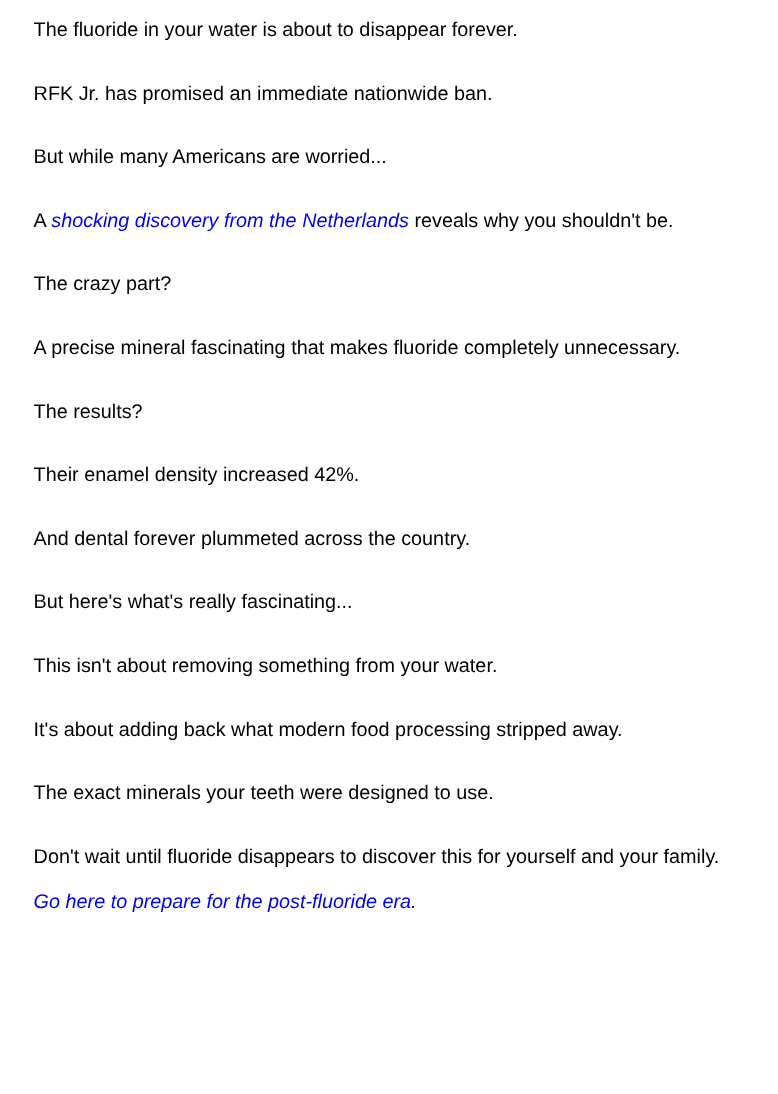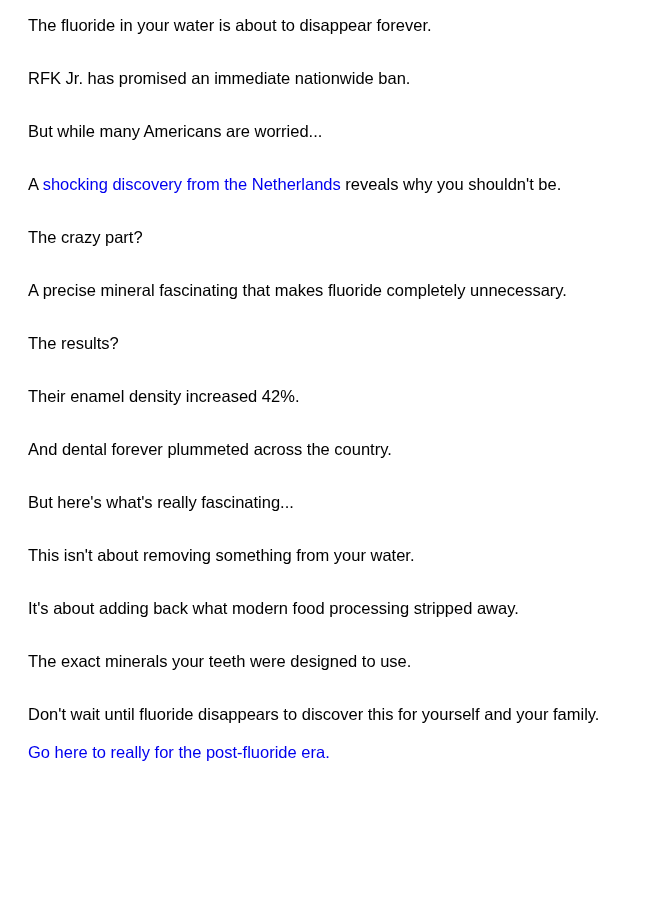--- a/index.html
+++ b/index.html
@@ -22,20 +22,21 @@
   .email-body p {
     margin: 0 0 31px 0;
   }
   .email-body p.pre-cta {
     margin-bottom: 16px;
   }
   .email-body a {
     color: #0000ee;
     text-decoration: none;
     cursor: pointer;
+    font-style: italic;
   }
 </style>
 </head>
 <body>
 
 <div class="email-body">
 
   <p>The fluoride in your water is about to disappear forever.</p>
 
   <p>RFK Jr. has promised an immediate nationwide ban.</p>
@@ -59,15 +60,15 @@
   <p>But here's what's really fascinating...</p>
 
   <p>This isn't about removing something from your water.</p>
 
   <p>It's about adding back what modern food processing stripped away.</p>
 
   <p>The exact minerals your teeth were designed to use.</p>
 
   <p class="pre-cta">Don't wait until fluoride disappears to discover this for yourself and your family.</p>
 
-  <p><a>Go here to really for the post-fluoride era.</a></p>
+  <p><a>Go here to prepare for the post-fluoride era.</a></p>
 
 </div>
 
 </body></html>

